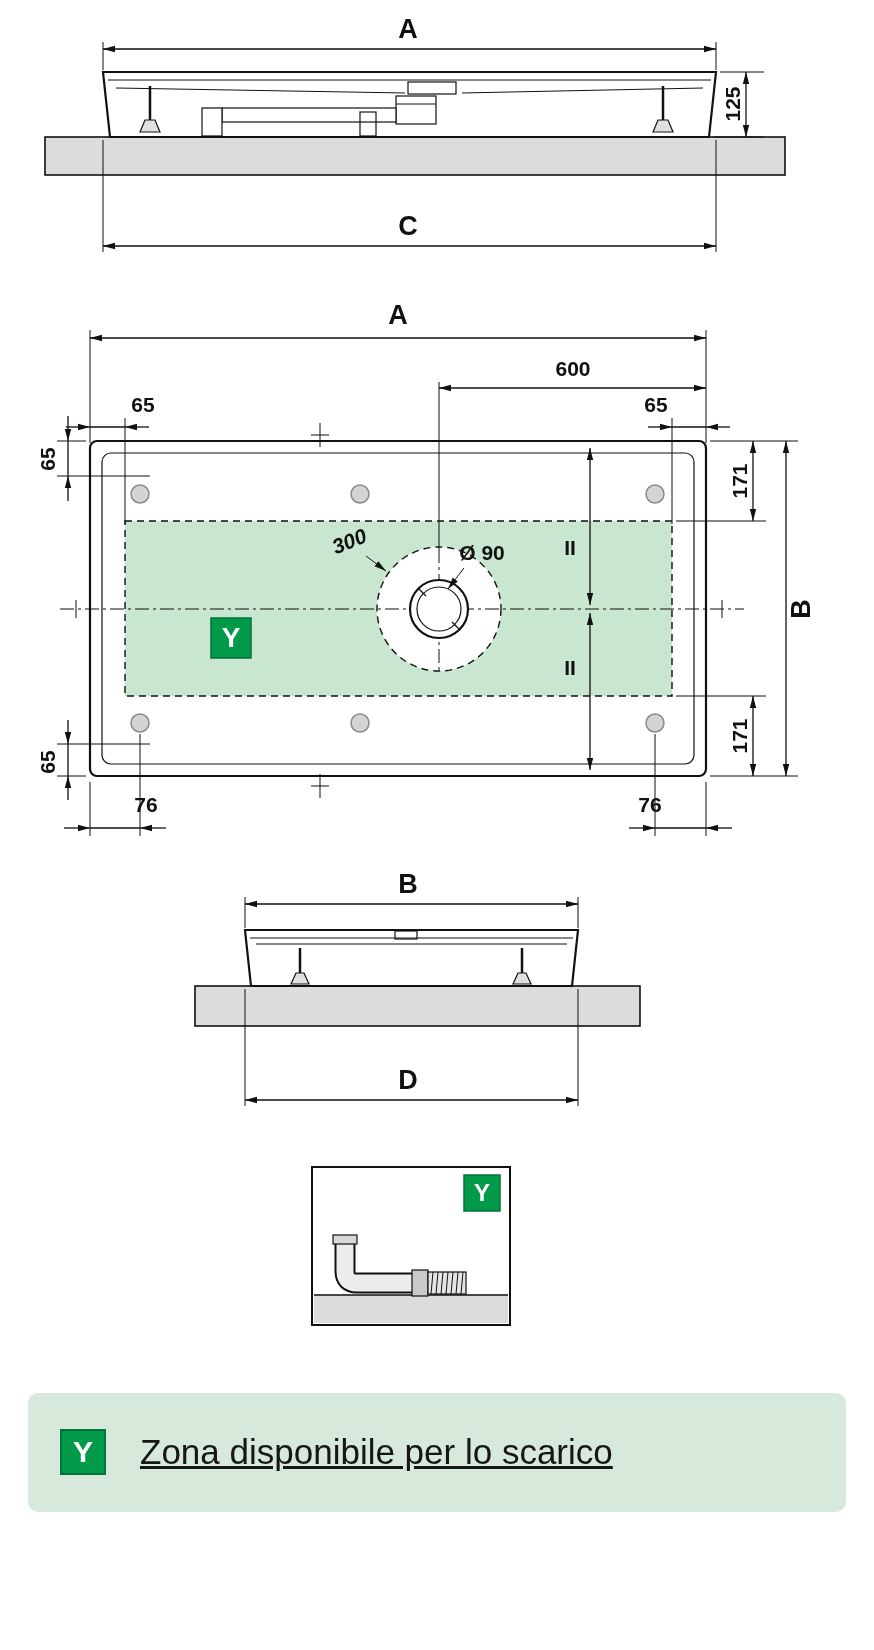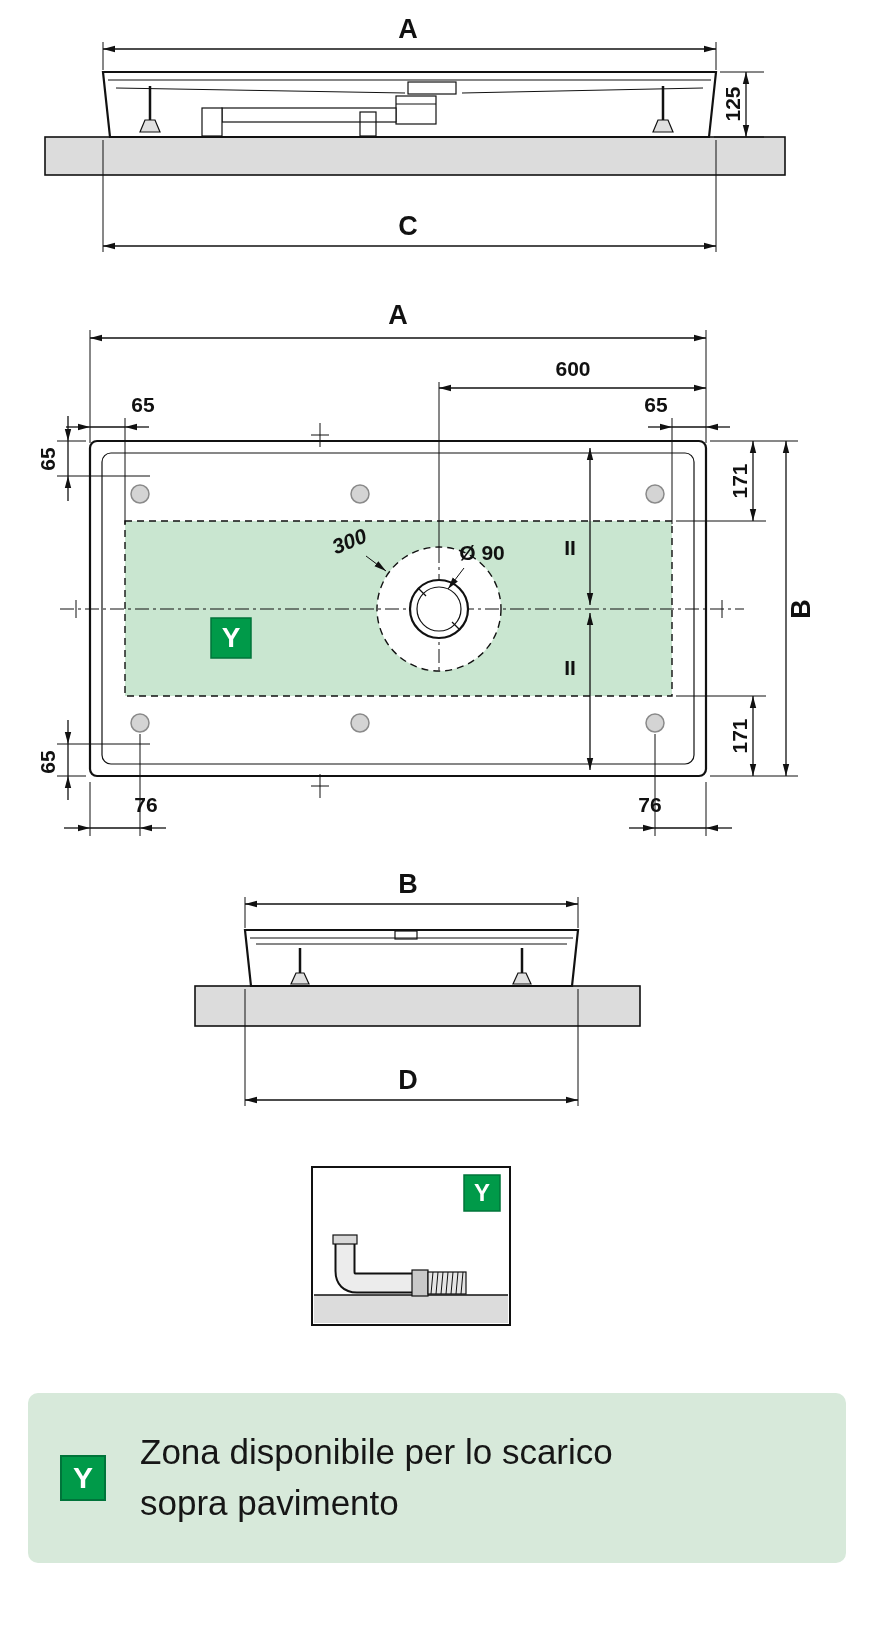--- a/index.html
+++ b/index.html
@@ -25,21 +25,21 @@
   .badge-rect { fill:#009A49; stroke:#00743a; stroke-width:1.5; }
   .badge-text { fill:#ffffff; font-weight:bold; }
   .svg-gap1 { margin-top:36px; }
   .svg-gap2 { margin-top:20px; }
   .svg-gap3 { margin-top:48px; }
   .legend { margin:60px 28px 26px; background:#d7e9da; border-radius:10px;
             padding:34px 32px; display:flex; align-items:center; gap:34px; }
   .legend-badge { width:46px; height:46px; background:#009A49; border:2px solid #00743a;
             color:#fff; font-weight:bold; font-size:30px; display:flex;
             align-items:center; justify-content:center; flex:0 0 auto; }
-  .legend-text { font-size:35px; line-height:1.45; color:#161616; }
+  .legend-text { font-size:35px; line-height:1.45; color:#161616;text-decoration:underline; }
 </style>
 </head>
 <body>
 
 <svg width="874" height="260" viewBox="0 0 874 260">
   <defs>
     <marker id="ae1" markerWidth="13" markerHeight="8" refX="12" refY="4" orient="auto" markerUnits="userSpaceOnUse">
         <path d="M0,0.8 L12,4 L0,7.2 Z" fill="#111"></path>
       </marker>
     <marker id="as1" markerWidth="13" markerHeight="8" refX="0" refY="4" orient="auto" markerUnits="userSpaceOnUse">
@@ -315,15 +315,14 @@
     <text x="482" y="40" text-anchor="middle" class="badge-text" font-size="24">Y</text>
   </g>
 </svg>
 
 <div class="legend">
   <div class="legend-badge">
     <span>Y</span>
   </div>
   <div class="legend-text">
     <div>Zona disponibile per lo scarico</div>
-    <div>sopra pavimento</div>
   </div>
 </div>
 
 </body></html>

